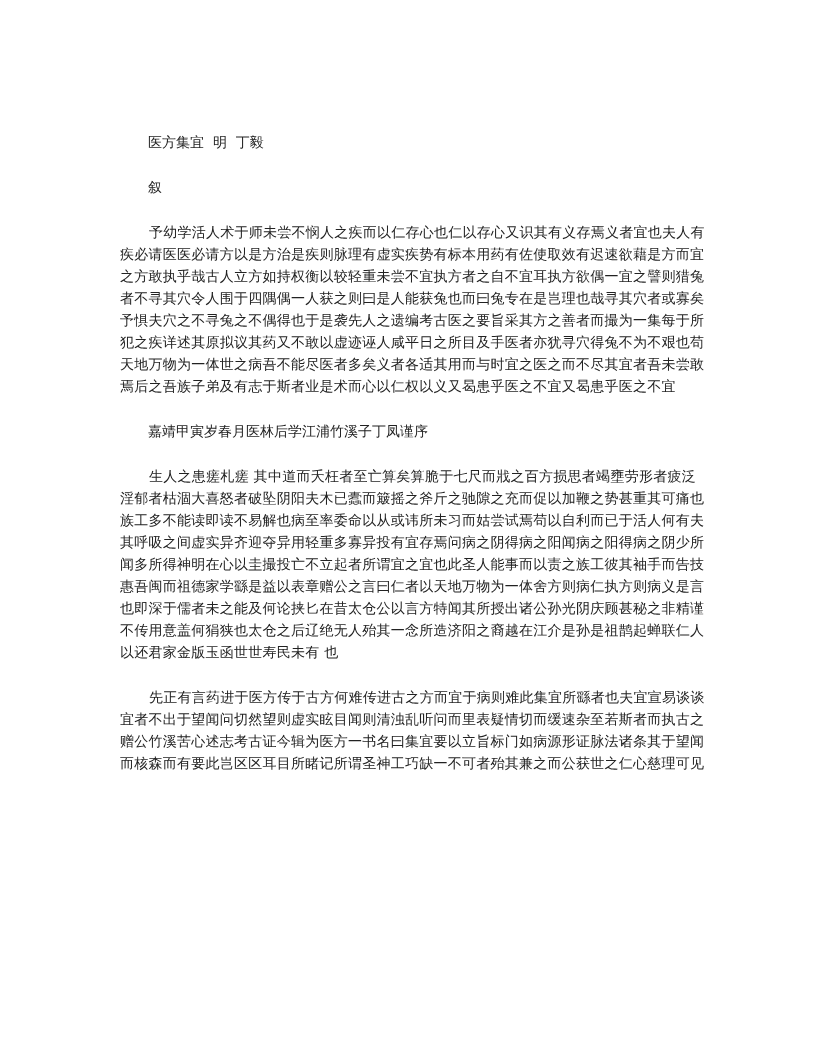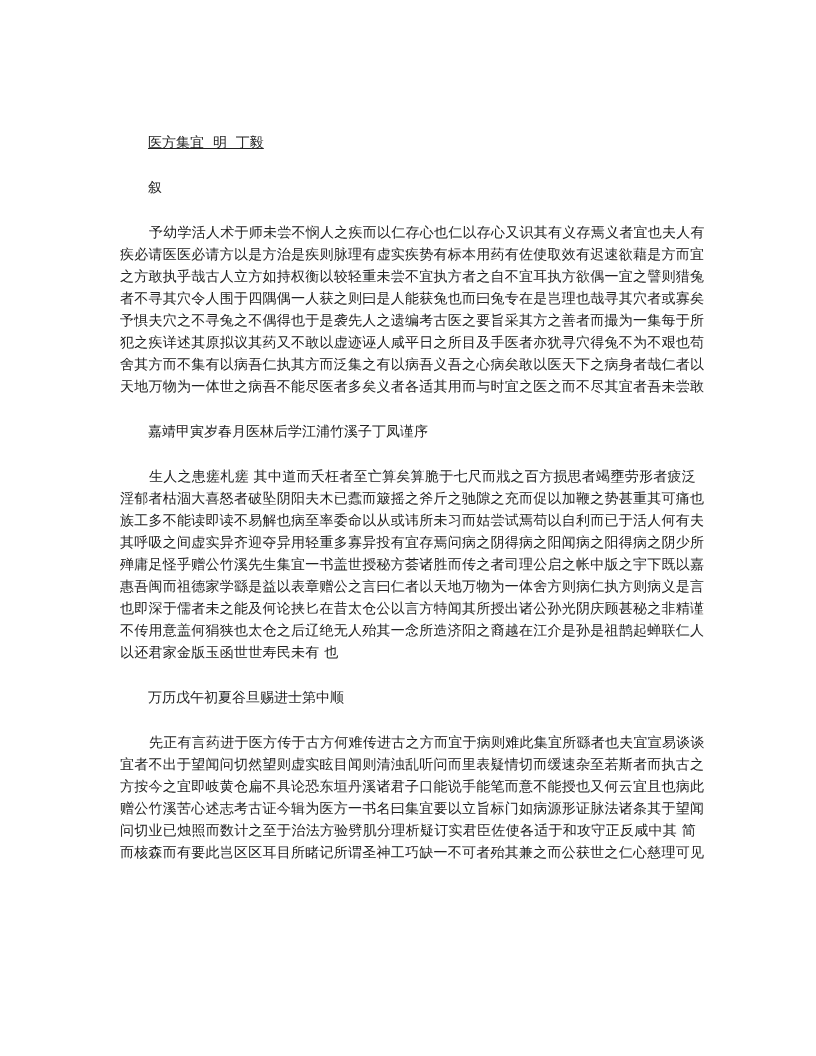--- a/index.html
+++ b/index.html
@@ -21,21 +21,21 @@
       top: 131px;
       width: 576px;
     }
     .heading {
       font-size: 14px;
       line-height: 22px;
       padding-left: 28px;
       margin: 0;
       white-space: pre;
     }
-    .title { margin-bottom: 23px; text-decoration: underline; }
+    .title { margin-bottom: 23px; }
     .section-head { margin-bottom: 23px; }
     .para {
       font-size: 14px;
       line-height: 22px;
       margin: 16px 0 23px 0;
       text-indent: 29px;
       text-align: justify;
       word-break: break-all;
       letter-spacing: 0.25px;
     }
@@ -58,44 +58,41 @@
 
   <p class="heading section-head">叙</p>
 
   <div class="para">
     <span class="line first">予幼学活人术于师未尝不悯人之疾而以仁存心也仁以存心又识其有义存焉义者宜也夫人有</span>
     <span class="line">疾必请医医必请方以是方治是疾则脉理有虚实疾势有标本用药有佐使取效有迟速欲藉是方而宜</span>
     <span class="line">之方敢执乎哉古人立方如持权衡以较轻重未尝不宜执方者之自不宜耳执方欲偶一宜之譬则猎兔</span>
     <span class="line">者不寻其穴令人围于四隅偶一人获之则曰是人能获兔也而曰兔专在是岂理也哉寻其穴者或寡矣</span>
     <span class="line">予惧夫穴之不寻兔之不偶得也于是袭先人之遗编考古医之要旨采其方之善者而撮为一集每于所</span>
     <span class="line">犯之疾详述其原拟议其药又不敢以虚迹诬人咸平日之所目及手医者亦犹寻穴得兔不为不艰也苟</span>
-    <span class="line">舍其方而不集有以病吾仁执其方而泛集之有以病吾义吾之心病矣敢以医天下之病身者哉仁者以</span>
     <span class="line">天地万物为一体世之病吾不能尽医者多矣义者各适其用而与时宜之医之而不尽其宜者吾未尝敢</span>
+    <span class="line last">焉后之吾族子弟及有志于斯者业是术而心以仁权以义又曷患乎医之不宜又曷患乎医之不宜</span>
   </div>
 
   <p class="heading section-head">嘉靖甲寅岁春月医林后学江浦竹溪子丁凤谨序</p>
 
   <div class="para">
     <span class="line first">生人之患瘥札瘥  其中道而夭枉者至亡算矣算脆于七尺而戕之百方损思者竭壅劳形者疲泛</span>
     <span class="line">淫郁者枯涸大喜怒者破坠阴阳夫木已蠹而簸摇之斧斤之驰隙之充而促以加鞭之势甚重其可痛也</span>
     <span class="line">族工多不能读即读不易解也病至率委命以从或讳所未习而姑尝试焉苟以自利而已于活人何有夫</span>
     <span class="line">其呼吸之间虚实异齐迎夺异用轻重多寡异投有宜存焉问病之阴得病之阳闻病之阳得病之阴少所</span>
-    <span class="line">殚庸足怪乎赠公竹溪先生集宜一书盖世授秘方荟诸胜而传之者司理公启之帐中版之宇下既以嘉</span>
+    <span class="line">闻多所得神明在心以圭撮投亡不立起者所谓宜之宜也此圣人能事而以责之族工彼其袖手而告技</span>
     <span class="line">惠吾闽而祖德家学繇是益以表章赠公之言曰仁者以天地万物为一体舍方则病仁执方则病义是言</span>
     <span class="line">也即深于儒者未之能及何论挟匕在昔太仓公以言方特闻其所授出诸公孙光阴庆顾甚秘之非精谨</span>
     <span class="line">不传用意盖何狷狭也太仓之后辽绝无人殆其一念所造济阳之裔越在江介是孙是祖鹊起蝉联仁人</span>
     <span class="line last">以还君家金版玉函世世寿民未有  也</span>
   </div>
 
-  <p class="heading section-head">万历戊午初夏谷旦赐进士第中顺</p>
 
 
   <div class="para">
     <span class="line first">先正有言药进于医方传于古方何难传进古之方而宜于病则难此集宜所繇者也夫宜宣易谈谈</span>
     <span class="line">宜者不出于望闻问切然望则虚实眩目闻则清浊乱听问而里表疑情切而缓速杂至若斯者而执古之</span>
-    <span class="line">方按今之宜即岐黄仓扁不具论恐东垣丹溪诸君子口能说手能笔而意不能授也又何云宜且也病此</span>
     <span class="line">赠公竹溪苦心述志考古证今辑为医方一书名曰集宜要以立旨标门如病源形证脉法诸条其于望闻</span>
-    <span class="line">问切业已烛照而数计之至于治法方验劈肌分理析疑订实君臣佐使各适于和攻守正反咸中其  简</span>
     <span class="line">而核森而有要此岂区区耳目所睹记所谓圣神工巧缺一不可者殆其兼之而公获世之仁心慈理可见</span>
 
   </div>
 
 </div>
 
 </body></html>

